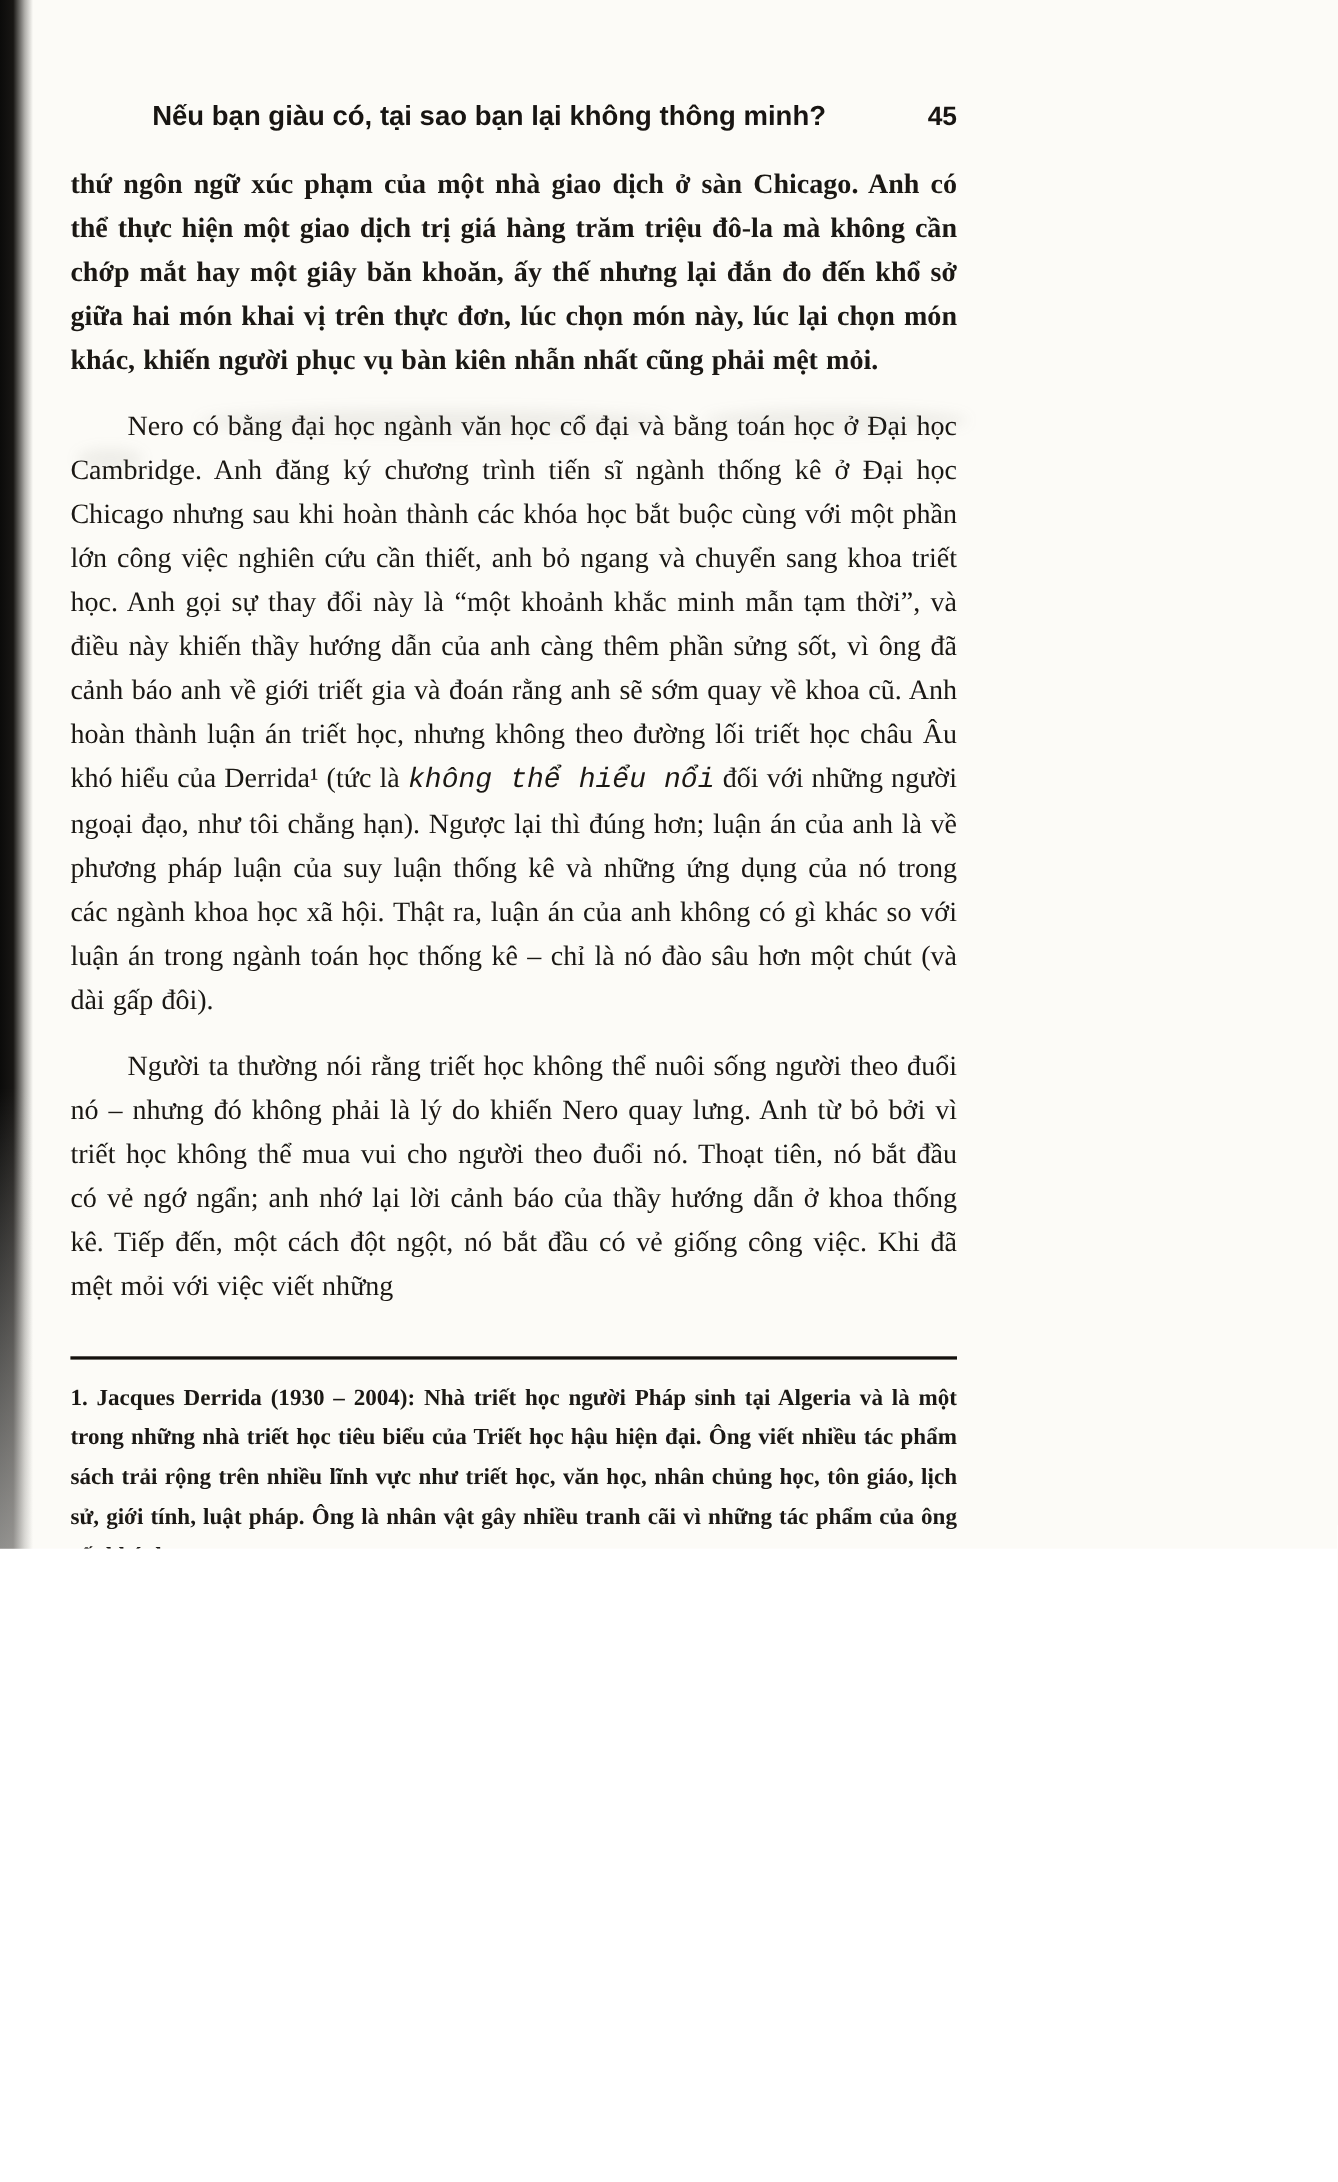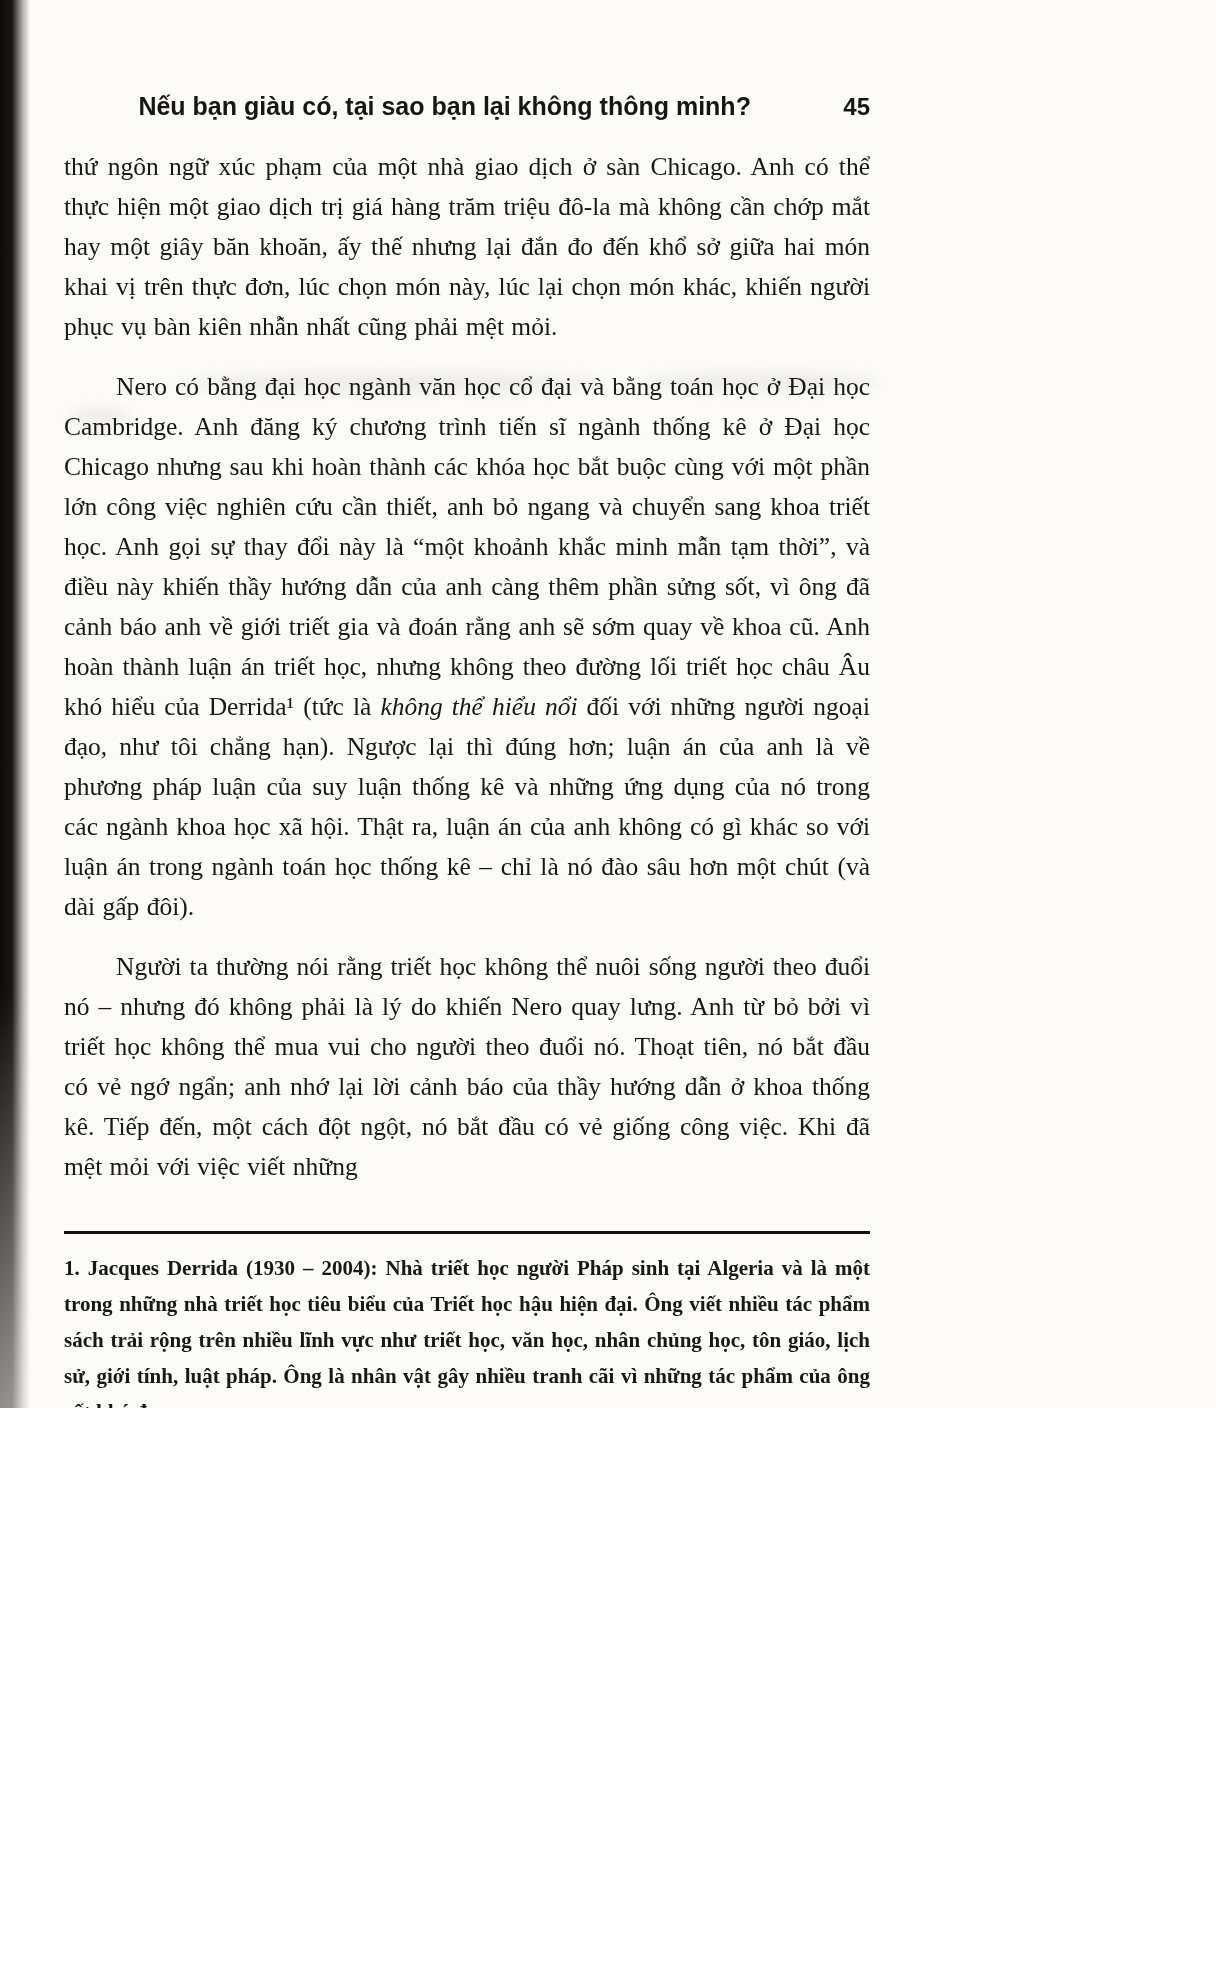--- a/index.html
+++ b/index.html
@@ -65,23 +65,23 @@
     font-size: 24px;
   }
   .body-text p {
     margin: 0;
     font-size: 25.5px;
     line-height: 40px;
     text-align: justify;
     text-indent: 52px;
     word-spacing: 1px;
   }
-  .body-text p.no-indent { text-indent: 0; }
+  .body-text p.no-indent { text-indent: 0; font-weight: bold; }
   .body-text p + p { margin-top: 20px; }
-  .italic { font-style: italic; }
+  .italic { font-style: italic; font-family: Liberation Mono, monospace; }
 
   .footnote-rule {
     width: 100%;
     height: 3px;
     background: #14110d;
     border: none;
     margin: 44px 0 16px 0;
   }
   .footnote {
     margin: 0;

